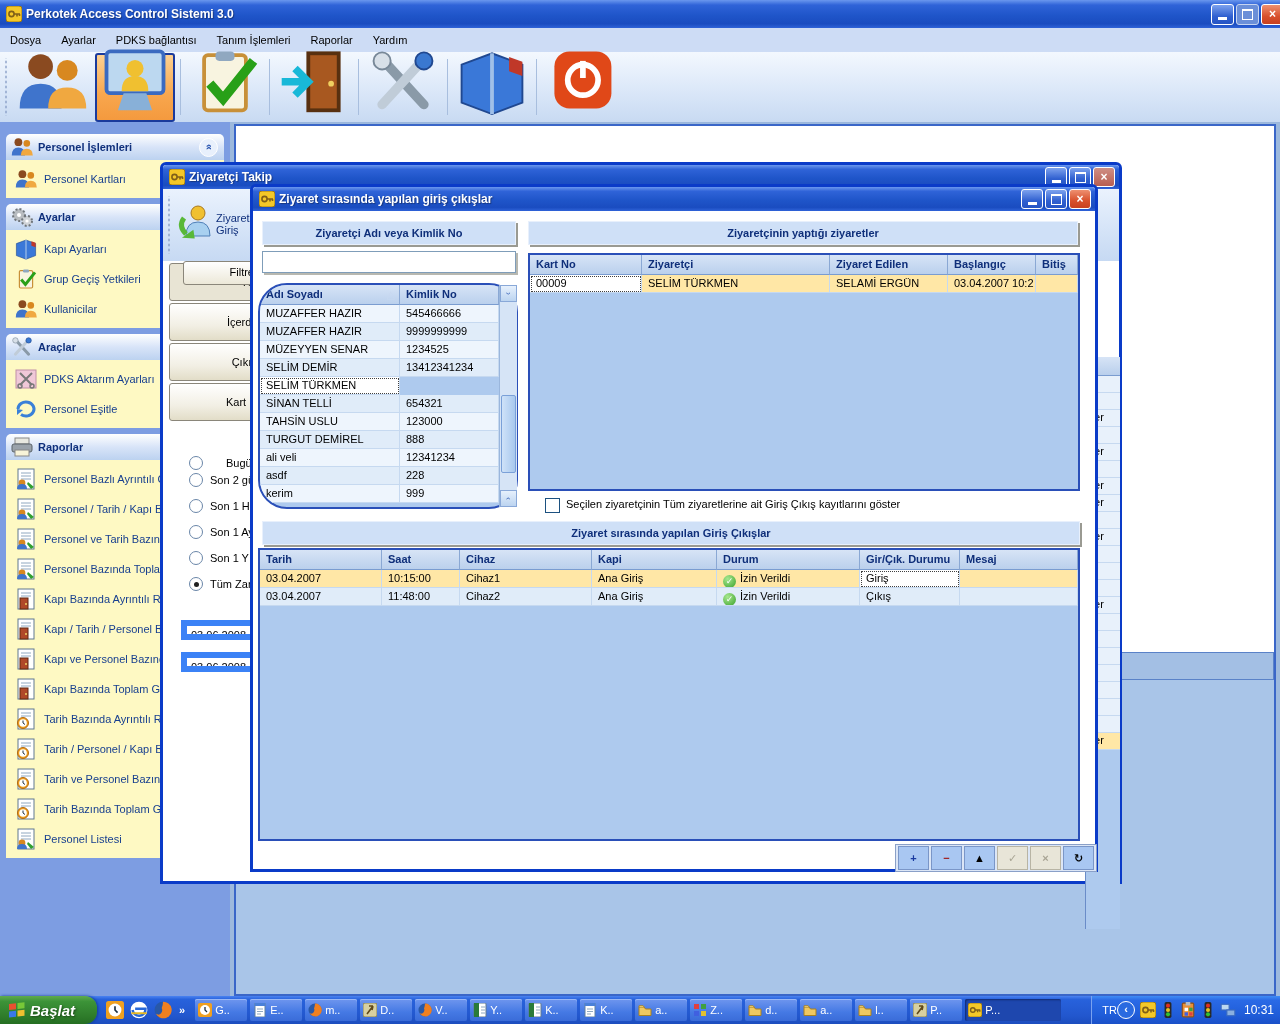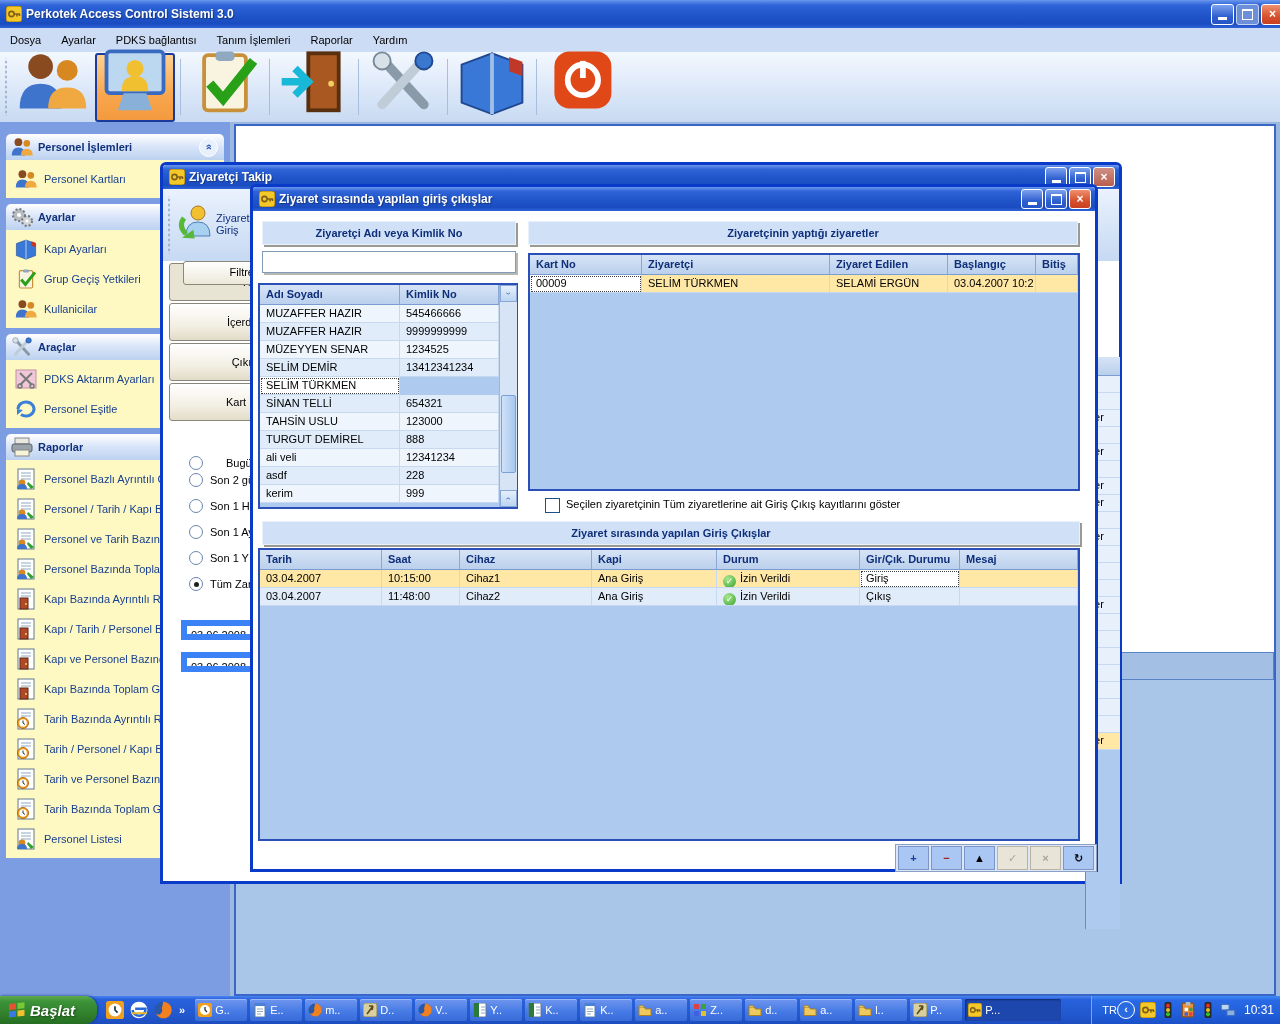--- a/index.html
+++ b/index.html
@@ -575,21 +575,21 @@
           <span class="minbar"></span>
         </span>
       <span class="tbtn">
           <span class="maxbox"></span>
         </span>
       <span class="tbtn close">×</span>
     </div>
     <div class="abs" style="left:0;top:24px;width:842px;height:658px;background:#fff;">
       <div class="band nowrap" style="left:9px;top:10px;width:254px;">Ziyaretçi Adı veya Kimlik No</div>
       <div id="search-input"></div>
-      <div id="names-grid" class="grid" style="left:5px;top:72px;width:260px;height:226px;">
+      <div id="names-grid" class="grid" style="left:5px;top:72px;width:260px;height:226px;border-radius:29px;">
           <div class="g-hd">
             <div class="g-hc" style="width: 140px;">Adı Soyadı<span style="float: right; color: rgb(200, 216, 240); margin-right: 4px;"> △</span></div>
             <div class="g-hc" style="width: 99px;">Kimlik No</div>
           </div>
           <div class="g-row row-a">
             <div class="g-c" style="width: 140px;">MUZAFFER HAZIR</div>
             <div class="g-c" style="width: 99px;">545466666</div>
           </div>
           <div class="g-row row-b">
             <div class="g-c" style="width: 140px;">MUZAFFER HAZIR</div>

